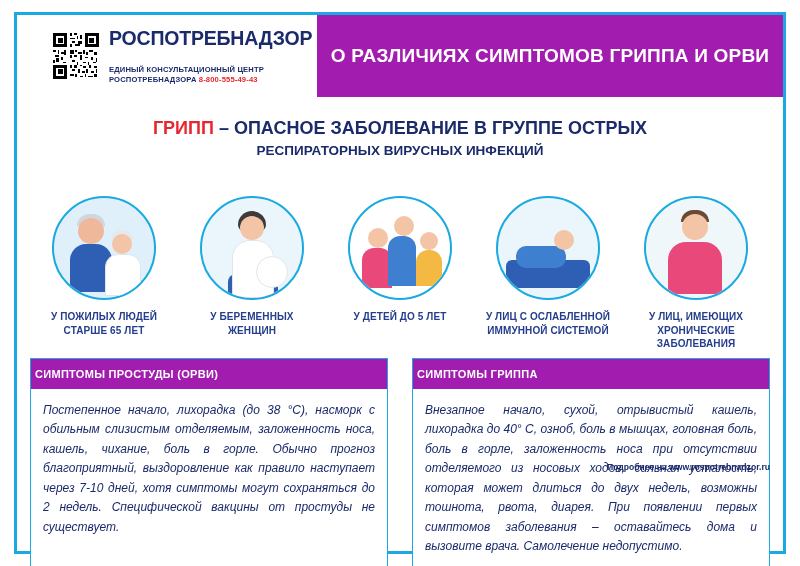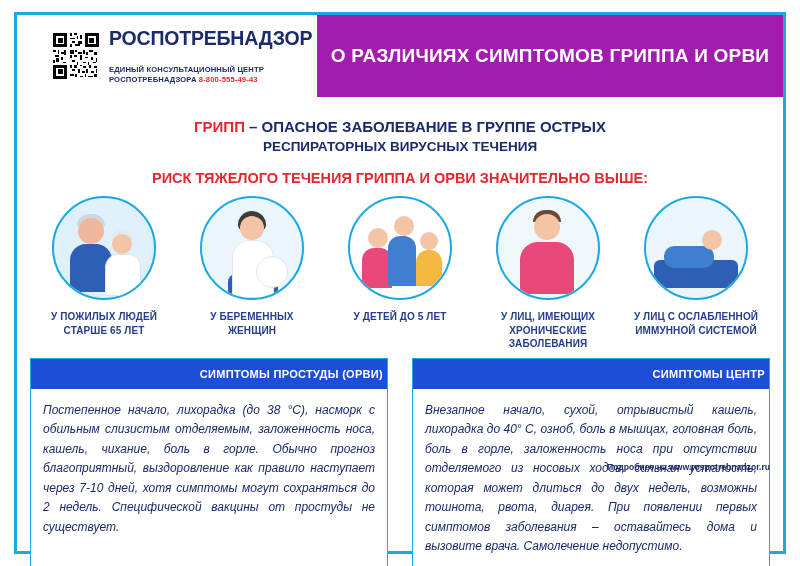--- a/index.html
+++ b/index.html
@@ -98,21 +98,21 @@
   }
   
   .intro {
     position: absolute;
     top: 118px;
     left: 0;
     width: 800px;
     text-align: center;
   }
   .intro-line1 {
-    font-size: 15px;
+    font-size: 18px;
     font-weight: bold;
     color: #1b2a6b;
   }
   .intro-line1 .hl {
     color: #e8262d;
   }
   .intro-line2 {
     font-size: 13.5px;
     font-weight: bold;
     color: #1b2a6b;
@@ -196,25 +196,25 @@
     display: flex;
     justify-content: space-between;
   }
   .panel {
     width: 358px;
     border: 1px solid #1aa9e1;
     box-sizing: border-box;
     background: #ffffff;
   }
   .panel-head {
-    background: #1d4ed8;
+    background: #a21caf;
     color: #ffffff;
     font-size: 11px;
     font-weight: bold;
-    text-align: right;
+    text-align: left;
     padding: 9px 4px;
     letter-spacing: 0.3px;
   }
   .panel-body {
     padding: 12px 12px 12px 12px;
     font-size: 12px;
     line-height: 1.62;
     color: #1b2a6b;
     text-align: justify;
     font-style: italic;
@@ -309,22 +309,21 @@
         <div class="logo-title">РОСПОТРЕБНАДЗОР</div>
         <div class="logo-sub">ЕДИНЫЙ КОНСУЛЬТАЦИОННЫЙ ЦЕНТР</div>
         <div class="logo-sub2"><span>РОСПОТРЕБНАДЗОРА</span> <span class="phone">8-800-555-49-43</span></div>
       </div>
     </div>
     <div class="title-block">О РАЗЛИЧИЯХ СИМПТОМОВ ГРИППА И ОРВИ</div>
   </div>
 
   <div class="intro">
     <div class="intro-line1"><span class="hl">ГРИПП</span><span> – ОПАСНОЕ ЗАБОЛЕВАНИЕ В ГРУППЕ ОСТРЫХ</span></div>
-    <div class="intro-line2">РЕСПИРАТОРНЫХ ВИРУСНЫХ ТЕЧЕНИЯ</div>
-    <div class="intro-risk">РИСК ТЯЖЕЛОГО ТЕЧЕНИЯ ГРИППА И ОРВИ ЗНАЧИТЕЛЬНО ВЫШЕ:</div>
+    <div class="intro-line2">РЕСПИРАТОРНЫХ ВИРУСНЫХ ИНФЕКЦИЙ</div>
   </div>
 
   <div class="groups">
 
     <div class="group">
       <div class="circle c1">
         <div class="fig e-hair"></div>
         <div class="fig e-head"></div>
         <div class="fig e-body"></div>
         <div class="fig e-hair2"></div>
@@ -353,46 +352,46 @@
         <div class="fig k-body" style="left:12px;top:50px;background:#e8487a;"></div>
         <div class="fig k-head" style="left:44px;top:18px;"></div>
         <div class="fig k-body" style="left:38px;top:38px;background:#3f7fd0;width:28px;height:50px;"></div>
         <div class="fig k-head" style="left:70px;top:34px;width:18px;height:18px;"></div>
         <div class="fig k-body" style="left:66px;top:52px;background:#f4b942;width:26px;height:36px;"></div>
       </div>
       <div class="group-label" style="white-space:pre-line;text-align:center;">У ДЕТЕЙ ДО 5 ЛЕТ</div>
     </div>
 
     <div class="group">
+      <div class="circle c5">
+        <div class="fig w-sofa"></div>
+        <div class="fig w-body"></div>
+        <div class="fig w-head"></div>
+      </div>
+      <div class="group-label" style="white-space:pre-line;">У ЛИЦ С ОСЛАБЛЕННОЙ
+ИММУННОЙ СИСТЕМОЙ</div>
+    </div>
+
+    <div class="group">
       <div class="circle c4">
         <div class="fig c-hair"></div>
         <div class="fig c-head"></div>
         <div class="fig c-body"></div>
       </div>
       <div class="group-label" style="white-space:pre-line;">У ЛИЦ, ИМЕЮЩИХ
 ХРОНИЧЕСКИЕ ЗАБОЛЕВАНИЯ</div>
     </div>
 
-    <div class="group">
-      <div class="circle c5">
-        <div class="fig w-sofa"></div>
-        <div class="fig w-body"></div>
-        <div class="fig w-head"></div>
-      </div>
-      <div class="group-label" style="white-space:pre-line;">У ЛИЦ С ОСЛАБЛЕННОЙ
-ИММУННОЙ СИСТЕМОЙ</div>
-    </div>
-
   </div>
 
   <div class="panels">
     <div class="panel">
       <div class="panel-head">СИМПТОМЫ ПРОСТУДЫ (ОРВИ)</div>
       <div class="panel-body">Постепенное начало, лихорадка (до 38 °С), насморк с обильным слизистым отделяемым, заложенность носа, кашель, чихание, боль в горле. Обычно прогноз благоприятный, выздоровление как правило наступает через 7-10 дней, хотя симптомы могут сохраняться до 2 недель. Специфической вакцины от простуды не существует.</div>
     </div>
     <div class="panel">
-      <div class="panel-head">СИМПТОМЫ ЦЕНТР</div>
+      <div class="panel-head">СИМПТОМЫ ГРИППА</div>
       <div class="panel-body">Внезапное начало, сухой, отрывистый кашель, лихорадка до 40° С, озноб, боль в мышцах, головная боль, боль в горле, заложенность носа при отсутствии отделяемого из носовых ходов, сильная усталость, которая может длиться до двух недель, возможны тошнота, рвота, диарея. При появлении первых симптомов заболевания – оставайтесь дома и вызовите врача. Самолечение недопустимо.</div>
     </div>
   </div>
 
   <div class="footer">Подробнее на www.rospotrebnadzor.ru</div>
 </div>
 
 </body></html>

